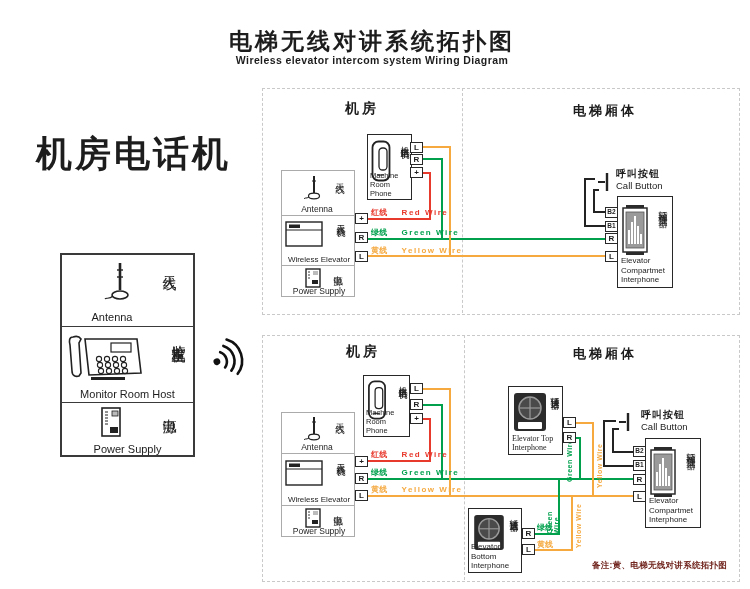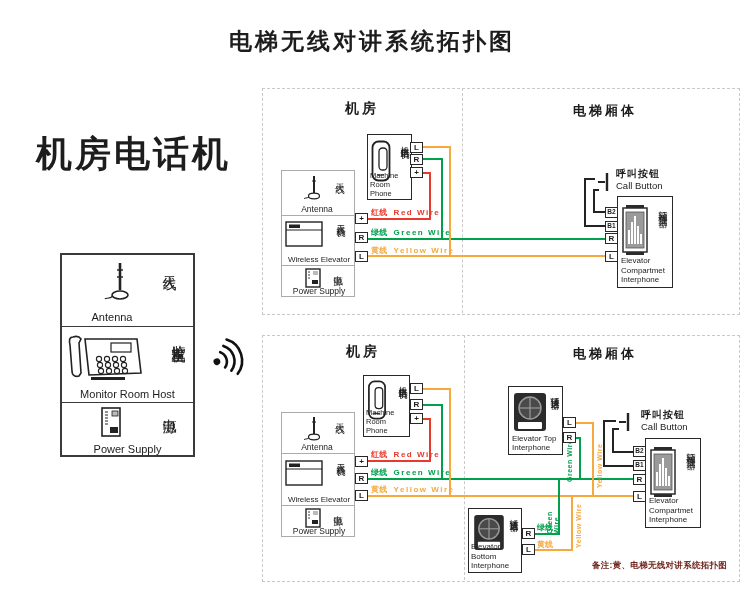--- a/index.html
+++ b/index.html
@@ -29,31 +29,32 @@
   
   .wh{position:absolute;height:2px;}
   .wv{position:absolute;width:2px;}
   .bh{position:absolute;height:1.5px;background:#232323;}
   .bv{position:absolute;width:1.5px;background:#232323;}
   .red{background:#e8392d;}  .grn{background:#00a04d;}  .yel{background:#f5a93f;}
   
   .vzh{writing-mode:vertical-rl;text-orientation:upright;line-height:1.05;letter-spacing:1px;}
   .ven{writing-mode:vertical-rl;transform:rotate(180deg);font-weight:bold;font-size:7px;letter-spacing:.5px;}
   .wlabel{position:absolute;font-size:8px;font-weight:bold;white-space:nowrap;letter-spacing:.3px;}
-  .wlabel .en{margin-left:6px;letter-spacing:1.5px;}
+  .wlabel .en{margin-left:14px;letter-spacing:1.5px;}
   .dev-en{position:absolute;font-size:8px;line-height:1.2;white-space:pre-line;}
   .c-red{color:#e8392d;} .c-grn{color:#00a04d;} .c-yel{color:#f5a93f;}
   svg{display:block;}
 </style>
 </head>
 <body>
 
 <div id="stage">
 
   <div class="abs title-zh" style="left:222px;top:26px;width:300px;">电梯无线对讲系统拓扑图</div>
+  <div class="abs title-en" style="left:212px;top:54px;width:320px;">Wireless elevator intercom system Wiring Diagram</div>
 
   <div class="abs big-head" style="left:36px;top:130px;">机房电话机</div>
 
   <div class="abs mon-box" style="left:60px;top:253px;width:135px;height:204px;box-sizing:border-box;">
     <div class="mon-row" style="height:71px;">
       <svg class="abs" style="left:42px;top:5px;" width="32" height="44" viewBox="0 0 32 44">
         <line x1="16" y1="3" x2="16" y2="30" stroke="#222" stroke-width="2.6"></line>
         <line x1="13" y1="10" x2="19" y2="10" stroke="#222" stroke-width="1.4"></line>
         <line x1="13" y1="17" x2="19" y2="17" stroke="#222" stroke-width="1.4"></line>
         <ellipse cx="16" cy="35" rx="8" ry="4" fill="none" stroke="#222" stroke-width="1.6"></ellipse>
@@ -321,21 +322,21 @@
 
   <div class="abs dev-box" style="left:508px;top:386px;width:55px;height:69px;box-sizing:border-box;">
     <svg class="abs" style="left:4px;top:5px;" width="34" height="40" viewBox="0 0 34 40">
       <rect x="1" y="1" width="32" height="38" rx="3" fill="#2b2b2b"></rect>
       <circle cx="17" cy="16" r="11" fill="#4a4a4a" stroke="#9a9a9a" stroke-width="1.5"></circle>
       <line x1="17" y1="5" x2="17" y2="27" stroke="#9a9a9a" stroke-width="1.2"></line>
       <line x1="6" y1="16" x2="28" y2="16" stroke="#9a9a9a" stroke-width="1.2"></line>
       <rect x="5" y="30" width="24" height="7" rx="1" fill="#fff"></rect>
     </svg>
     <div class="abs vzh" style="right:3px;top:3px;font-size:9px;height:58px;">轿顶通话器</div>
-    <div class="dev-en" style="left:3px;bottom:1px;font-size:8px;">Elevator Top
+    <div class="dev-en" style="left:3px;bottom:1px;font-size:8px;font-family:Liberation Serif, serif;">Elevator Top
 Interphone</div>
   </div>
   <div class="term" style="left:563px;top:417px;">L</div>
   <div class="term" style="left:563px;top:432px;">R</div>
 
   <div class="abs dev-box" style="left:468px;top:508px;width:54px;height:65px;box-sizing:border-box;">
     <svg class="abs" style="left:4px;top:5px;" width="32" height="37" viewBox="0 0 34 40">
       <rect x="1" y="1" width="32" height="38" rx="3" fill="#2b2b2b"></rect>
       <circle cx="17" cy="16" r="11" fill="#4a4a4a" stroke="#9a9a9a" stroke-width="1.5"></circle>
       <line x1="17" y1="5" x2="17" y2="27" stroke="#9a9a9a" stroke-width="1.2"></line>

